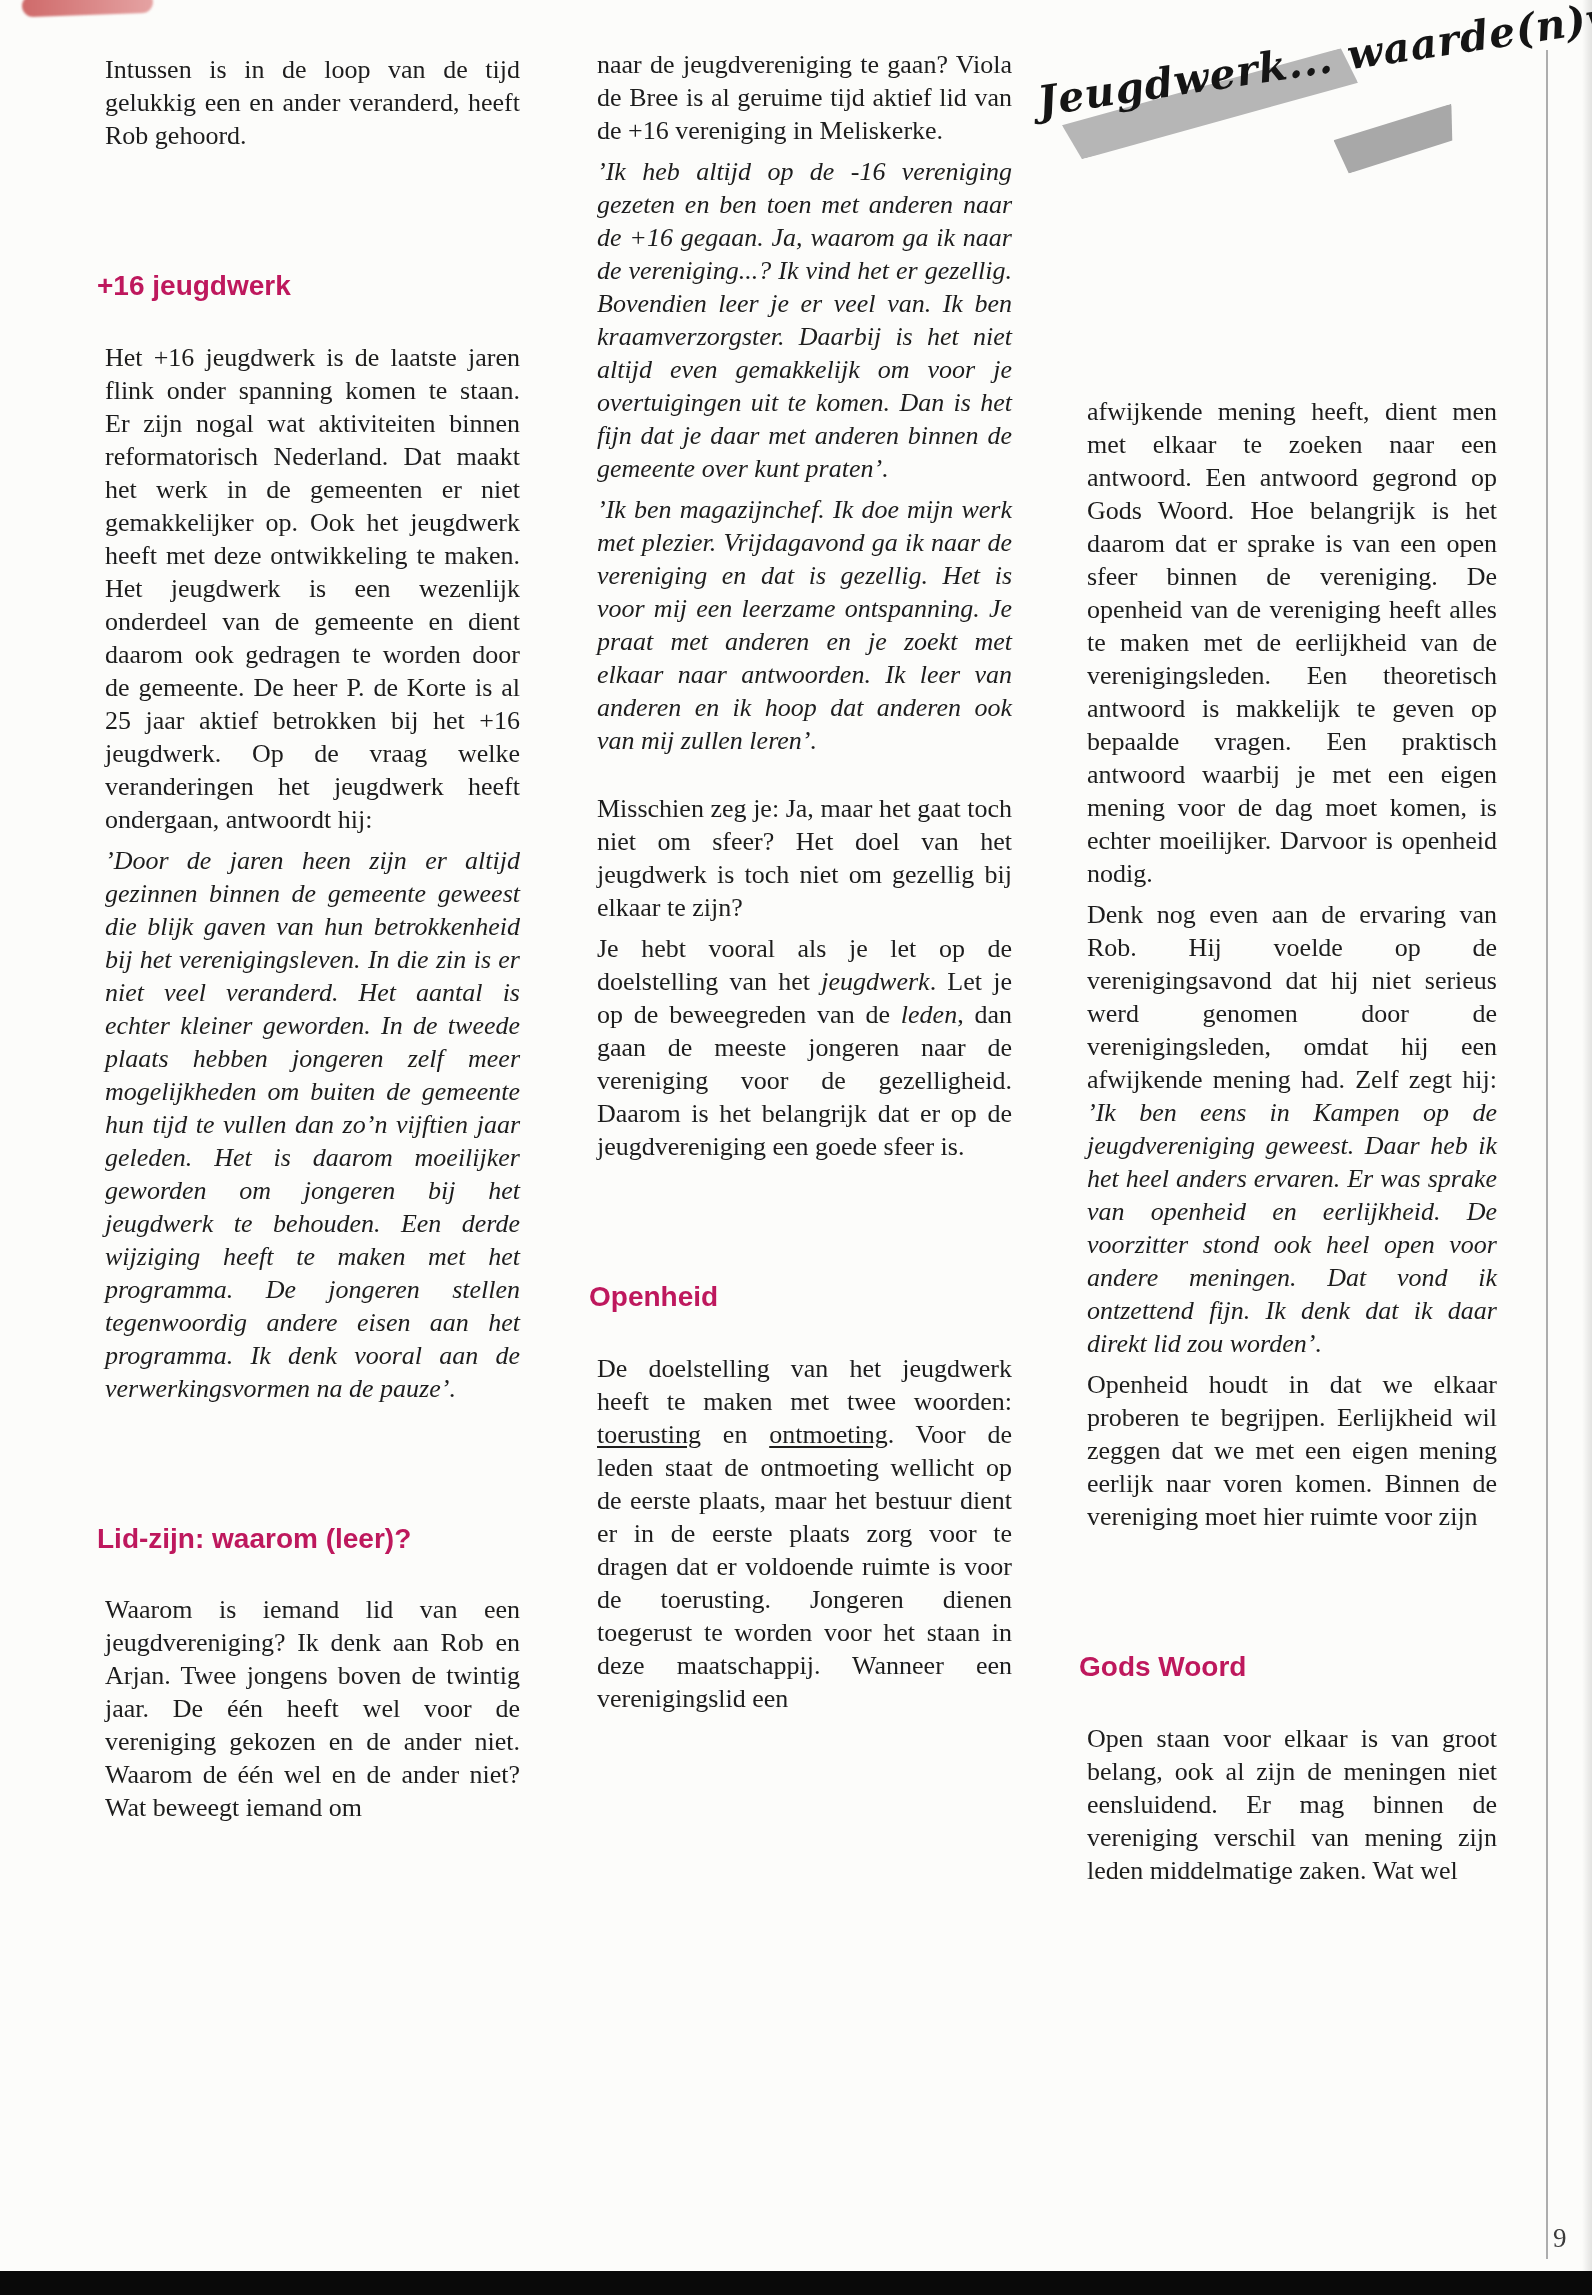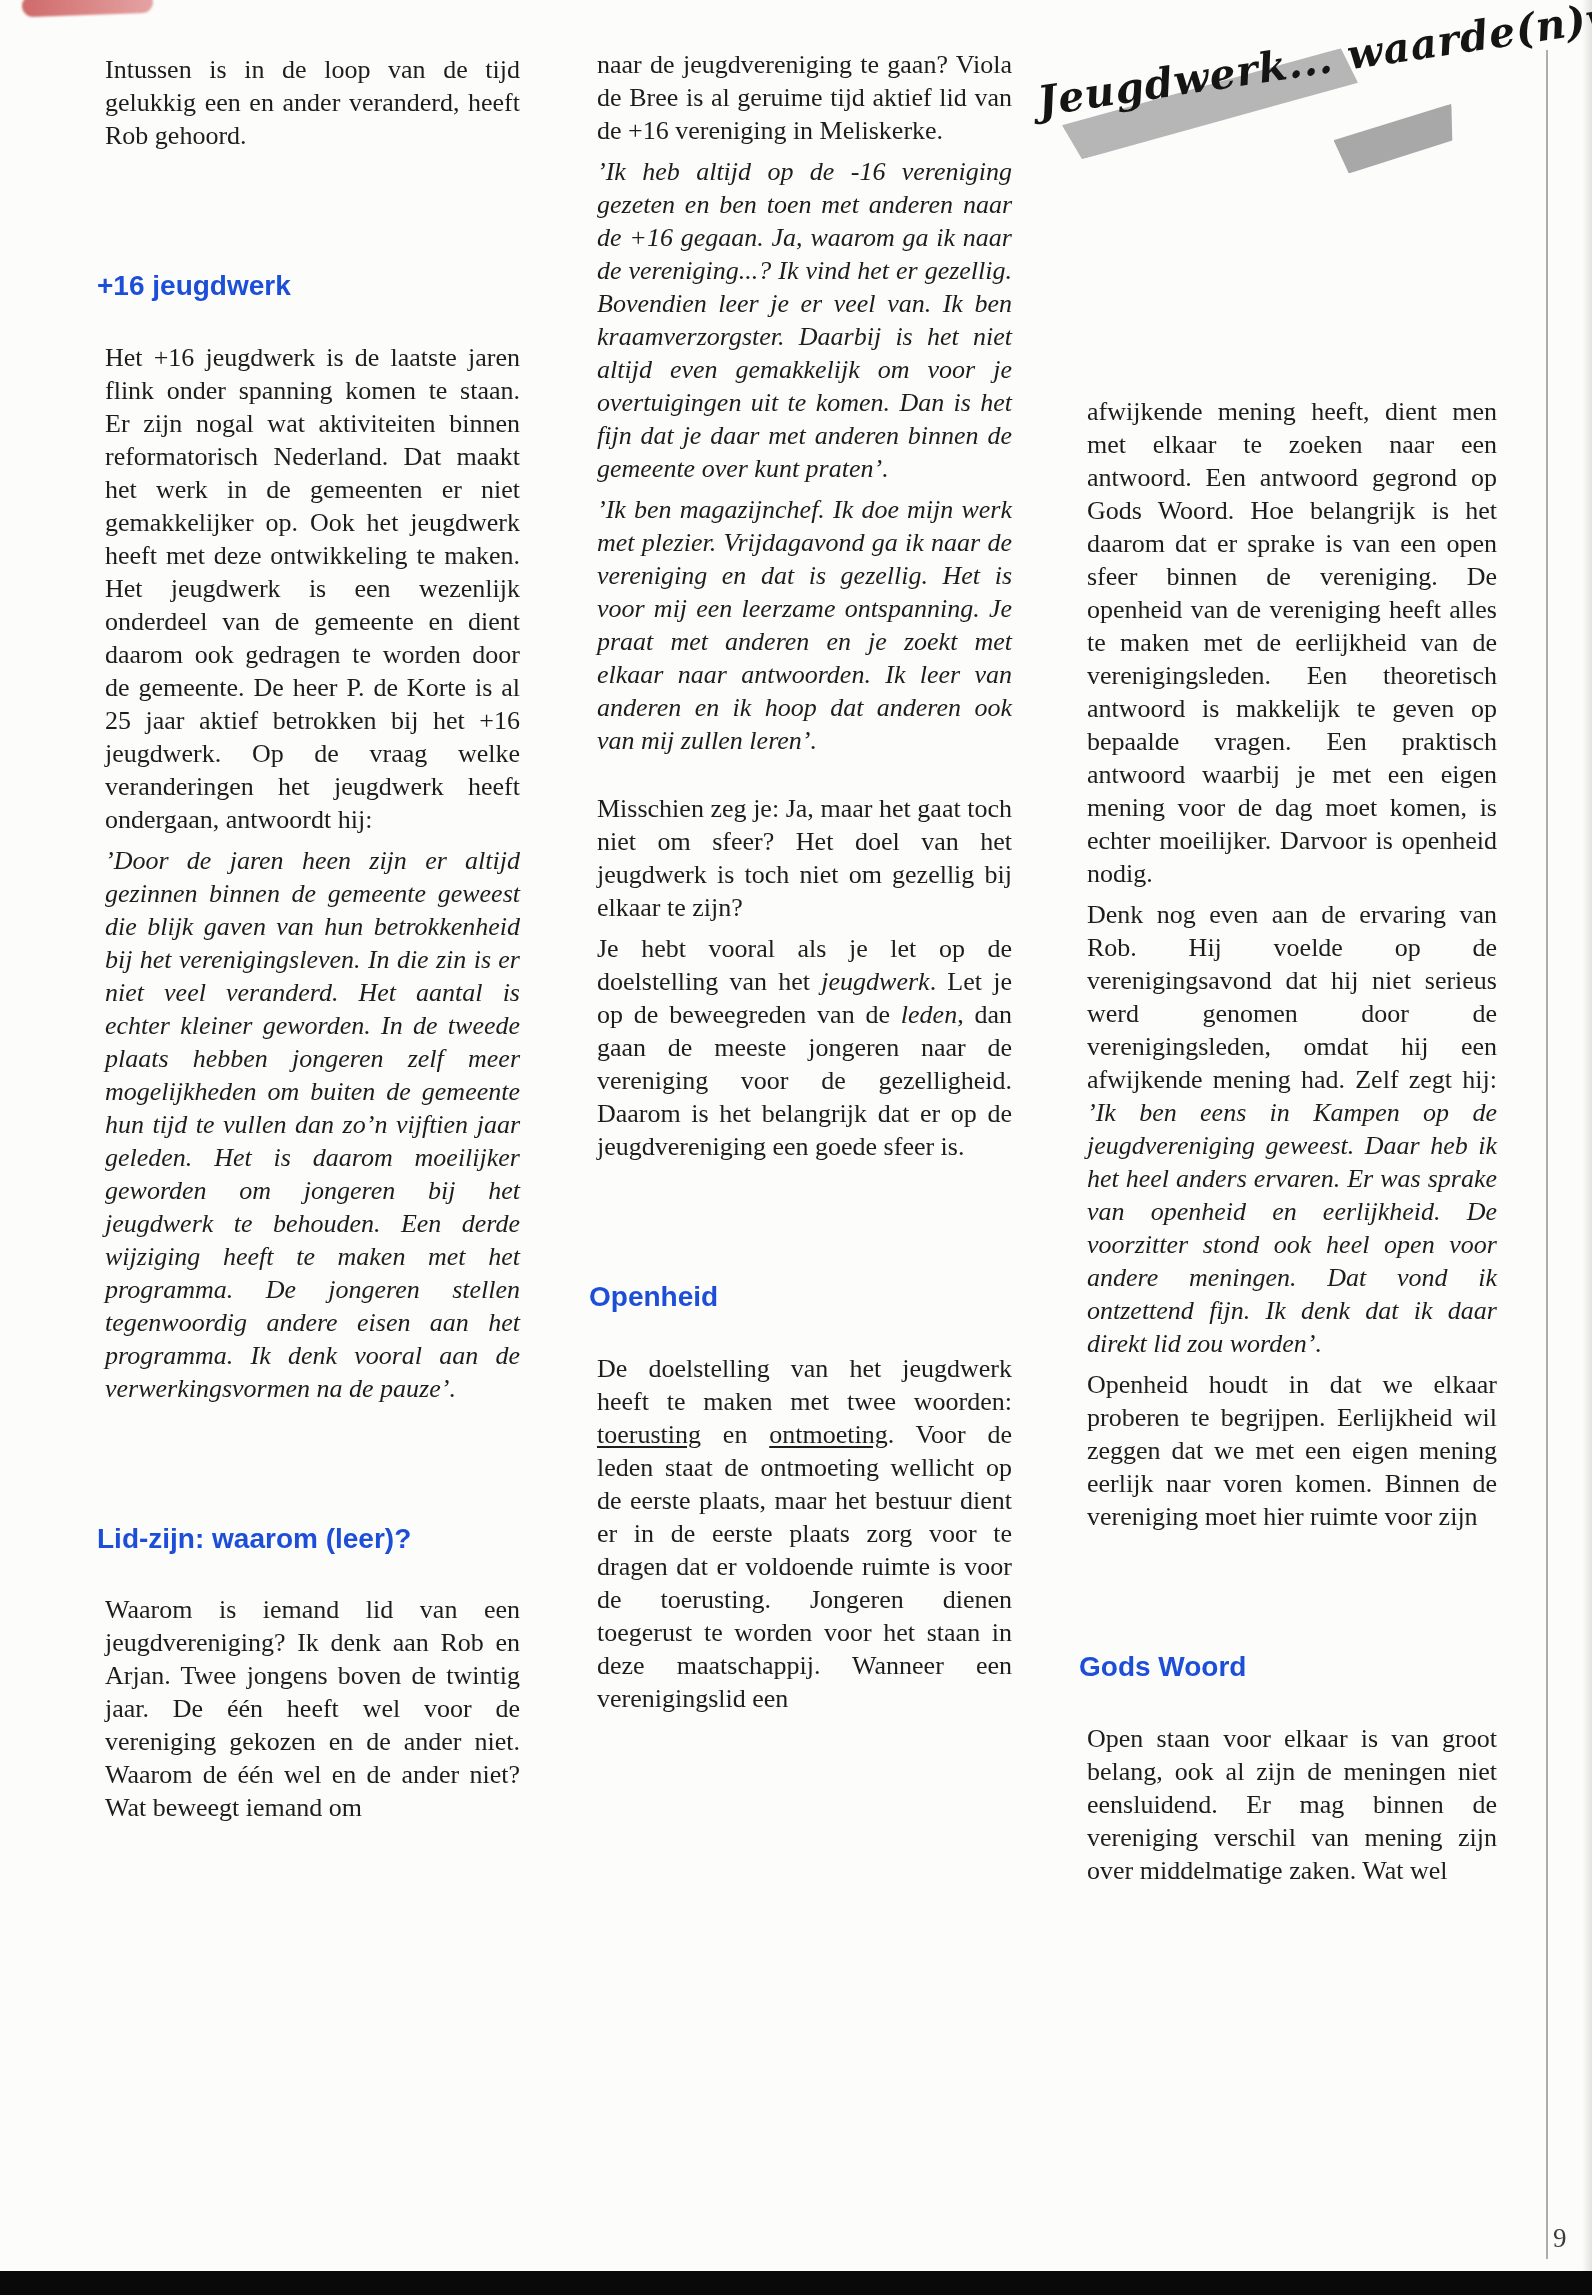--- a/index.html
+++ b/index.html
@@ -23,21 +23,21 @@
   }
   .col p { margin: 8px; }
   .col1 { left: 97px; top: 45px;  width: 431px; }
   .col2 { left: 589px; top: 40px;  width: 431px; }
   .col3 { left: 1079px; top: 387px; width: 426px; }
 
   .heading {
     font-family: "Liberation Sans", sans-serif;
     font-size: 28px;
     font-weight: 700;
-    color: #1d4ed8;
+    color: #be185d;
     line-height: 1.2;
     margin: 117px 0 38px 0;
     text-align: left;
   }
   .italic { font-style: italic; }
   .underline { text-decoration: underline; text-underline-offset: 2.6px; }
   .space-before { margin-top: 35px !important; }
 
   
   .logo { position: absolute; left: 1014px; top: 0; width: 578px; height: 224px; }
@@ -136,21 +136,21 @@
     <p><span>Je hebt vooral als je let op de doelstelling van het </span><span class="italic">jeugdwerk</span><span>. Let je op de beweegreden van de </span><span class="italic">leden</span><span>, dan gaan de meeste jongeren naar de vereniging voor de gezelligheid. Daarom is het belangrijk dat er op de jeugdvereniging een goede sfeer is.</span></p>
     <h2 class="heading">Openheid</h2>
     <p><span>De doelstelling van het jeugdwerk heeft te maken met twee woorden: </span><span class="underline">toerusting</span><span> en </span><span class="underline">ontmoeting</span><span>. Voor de leden staat de ontmoeting wellicht op de eerste plaats, maar het bestuur dient er in de eerste plaats zorg voor te dragen dat er voldoende ruimte is voor de toerusting. Jongeren dienen toegerust te worden voor het staan in deze maatschappij. Wanneer een verenigingslid een</span></p>
   </div>
 
   <div class="col col3">
     <p>afwijkende mening heeft, dient men met elkaar te zoeken naar een antwoord. Een antwoord gegrond op Gods Woord. Hoe belangrijk is het daarom dat er sprake is van een open sfeer binnen de vereniging. De openheid van de vereniging heeft alles te maken met de eerlijkheid van de verenigingsleden. Een theoretisch antwoord is makkelijk te geven op bepaalde vragen. Een praktisch antwoord waarbij je met een eigen mening voor de dag moet komen, is echter moeilijker. Darvoor is openheid nodig.</p>
     <p><span>Denk nog even aan de ervaring van Rob. Hij voelde op de verenigingsavond dat hij niet serieus werd genomen door de verenigingsleden, omdat hij een afwijkende mening had. Zelf zegt hij: </span><span class="italic">’Ik ben eens in Kampen op de jeugdvereniging geweest. Daar heb ik het heel anders ervaren. Er was sprake van openheid en eerlijkheid. De voorzitter stond ook heel open voor andere meningen. Dat vond ik ontzettend fijn. Ik denk dat ik daar direkt lid zou worden’.</span></p>
     <p>Openheid houdt in dat we elkaar proberen te begrijpen. Eerlijkheid wil zeggen dat we met een eigen mening eerlijk naar voren komen. Binnen de vereniging moet hier ruimte voor zijn</p>
     <h2 class="heading">Gods Woord</h2>
-    <p>Open staan voor elkaar is van groot belang, ook al zijn de meningen niet eensluidend. Er mag binnen de vereniging verschil van mening zijn over middelmatige zaken. Wat wel</p>
+    <p>Open staan voor elkaar is van groot belang, ook al zijn de meningen niet eensluidend. Er mag binnen de vereniging verschil van mening zijn leden middelmatige zaken. Wat wel</p>
   </div>
 
   <div class="edge-line"></div>
   <div class="right-shade"></div>
   <div class="page-number">9</div>
   <div class="bottom-bar"></div>
 
 </div>
 
 

